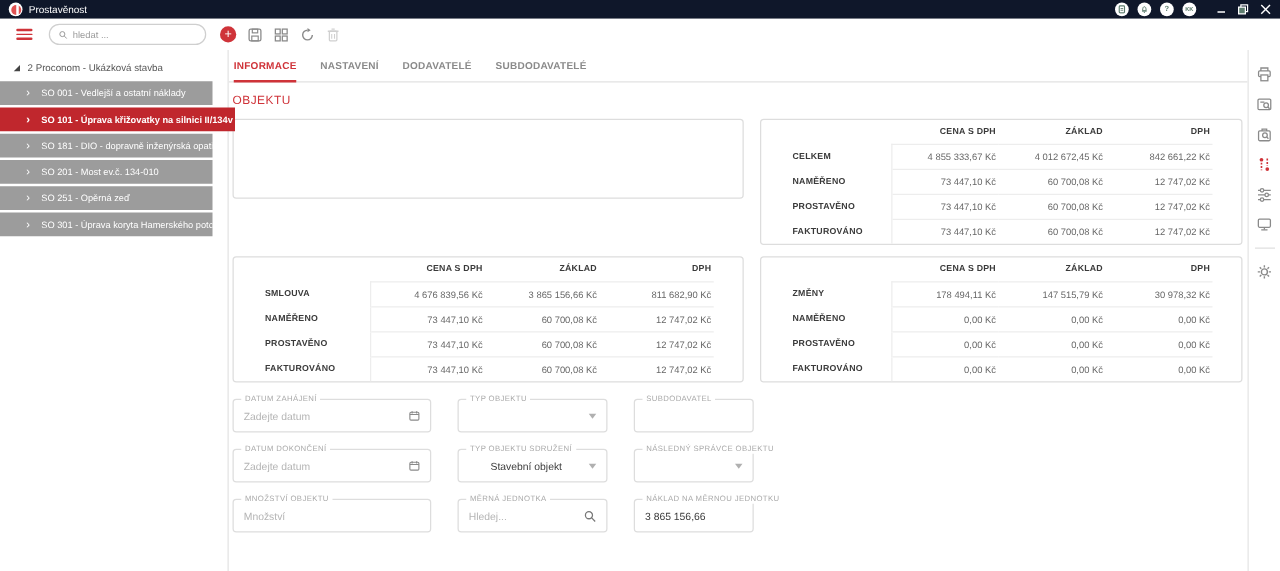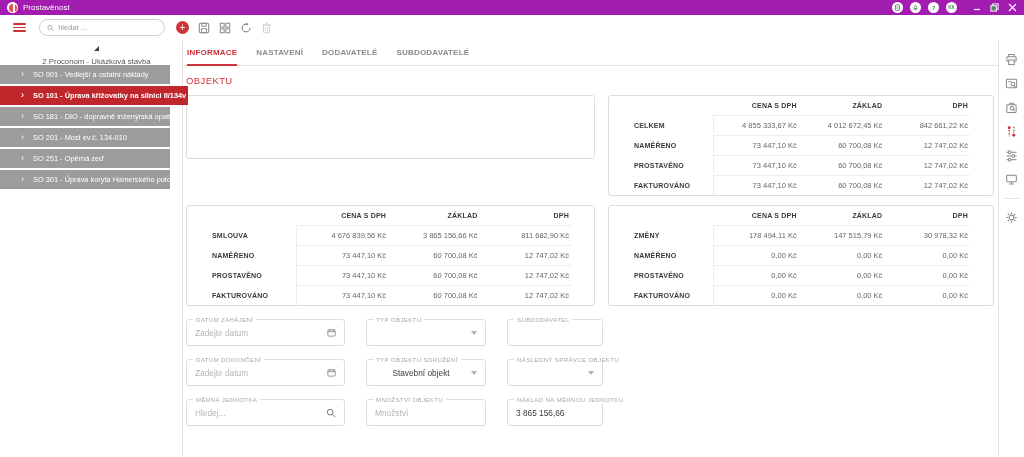--- a/index.html
+++ b/index.html
@@ -1,21 +1,21 @@
 <!DOCTYPE html>
 <html><head>
 <meta charset="utf-8">
 <style>
   * { box-sizing: border-box; margin: 0; padding: 0; }
   html,body { width:1024px; height:457px; overflow:hidden; background:#fff;
     font-family:"Liberation Sans","DejaVu Sans",sans-serif; }
   .app { width:1024px; height:457px; display:flex; flex-direction:column; }
 
   
-  .titlebar { height:15px; background:#a21caf; display:flex; align-items:center;
+  .titlebar { height:15px; background:#0f172a; display:flex; align-items:center;
     padding:0 7px; gap:5px; flex:0 0 auto; }
   .logo { width:11px; height:11px; border-radius:50%; background:#fff; position:relative; overflow:hidden; flex:0 0 auto;}
   .logo::before { content:''; position:absolute; left:1.5px; top:1.5px; width:8px; height:8px;
     border-radius:50%; background:#e05252; }
   .logo::after { content:''; position:absolute; left:6.2px; top:0; width:1.6px; height:11px; background:#fff; }
   .tb-title { color:#fff; font-size:8px; }
   .tb-right { margin-left:auto; display:flex; align-items:center; gap:7px; }
   .circle-btn { width:11px; height:11px; border-radius:50%; background:#fff; display:flex;
     align-items:center; justify-content:center; color:#5d7d6e; font-size:6px; font-weight:bold; }
   .circle-btn svg { display:block; }
@@ -35,21 +35,21 @@
   .tool-btn { width:15px; height:15px; display:flex; align-items:center; justify-content:center; }
   .add-btn { width:13px; height:13px; border-radius:50%; background:#cf3339; color:#fff; display:flex;
     align-items:center; justify-content:center; font-size:10px; line-height:1; }
 
   
   .body { flex:1; display:flex; min-height:0; }
 
   
   .sidebar { width:183px; flex:0 0 auto; border-right:1px solid #e3e3e3; padding-top:6px; }
   .tree-root { height:16px; display:flex; align-items:center; gap:6px; padding-left:11px;
-    font-size:7.8px; color:#555;flex-direction:column; }
+    font-size:7.8px; color:#555; }
   .tri-expanded { width:0; height:0; border-bottom:5px solid #444; border-left:5px solid transparent; }
   .tree-items { margin-top:3px; display:flex; flex-direction:column; gap:2px; }
   .tree-item { height:19px; width:170px; background:#9c9c9c; color:#fff; display:flex; align-items:center;
     gap:9px; padding-left:21px; font-size:7.4px; white-space:nowrap; overflow:hidden; cursor:pointer; }
   .tree-item .chev { font-size:9px; line-height:1; margin-top:-1px; }
   .tree-item.selected { background:#c0272d; width:188px; font-weight:bold; position:relative; z-index:2; }
 
   
   .main { flex:1; display:flex; flex-direction:column; min-width:0; }
   .tabs { height:26px; flex:0 0 auto; display:flex; align-items:stretch; gap:19px; padding-left:4px;
@@ -411,32 +411,32 @@
             <span class="fval center">Stavební objekt</span>
             <span class="chev-dn"></span>
           </div>
           <div class="field">
             <span class="flabel">NÁSLEDNÝ SPRÁVCE OBJEKTU</span>
             <span class="fval"></span>
             <span class="chev-dn"></span>
           </div>
 
           <div class="field">
+            <span class="flabel">MNOŽSTVÍ OBJEKTU</span>
+            <span class="fval ph">Množství</span>
+          </div>
+          <div class="field">
             <span class="flabel">MĚRNÁ JEDNOTKA</span>
             <span class="fval ph dashed">Hledej...</span>
             <span class="ficon">
                 <svg width="10" height="10" viewBox="0 0 12 12">
                   <circle cx="5" cy="5" r="3.4" fill="none" stroke="#777" stroke-width="1.2"></circle>
                   <line x1="7.6" y1="7.6" x2="11" y2="11" stroke="#777" stroke-width="1.2"></line>
                 </svg>
               </span>
-          </div>
-          <div class="field">
-            <span class="flabel">MNOŽSTVÍ OBJEKTU</span>
-            <span class="fval ph">Množství</span>
           </div>
           <div class="field">
             <span class="flabel">NÁKLAD NA MĚRNOU JEDNOTKU</span>
             <span class="fval">3 865 156,66</span>
           </div>
         </div>
       </div>
     </main>
 
     <div class="rail">

